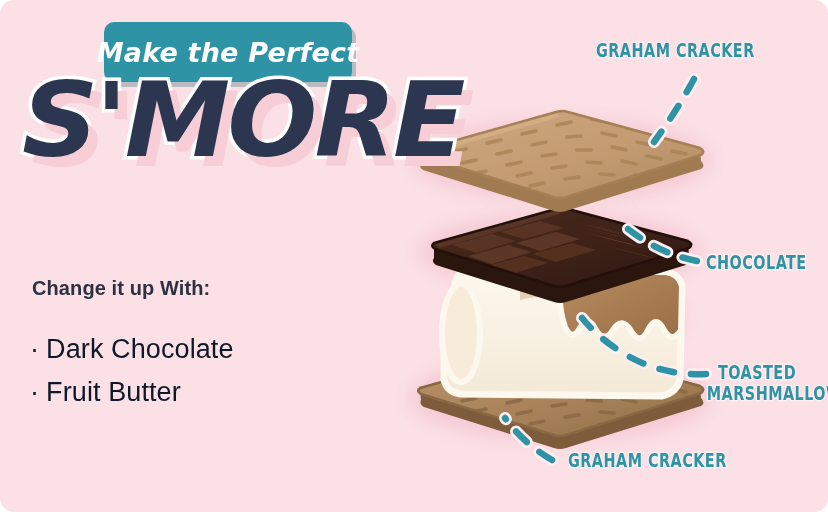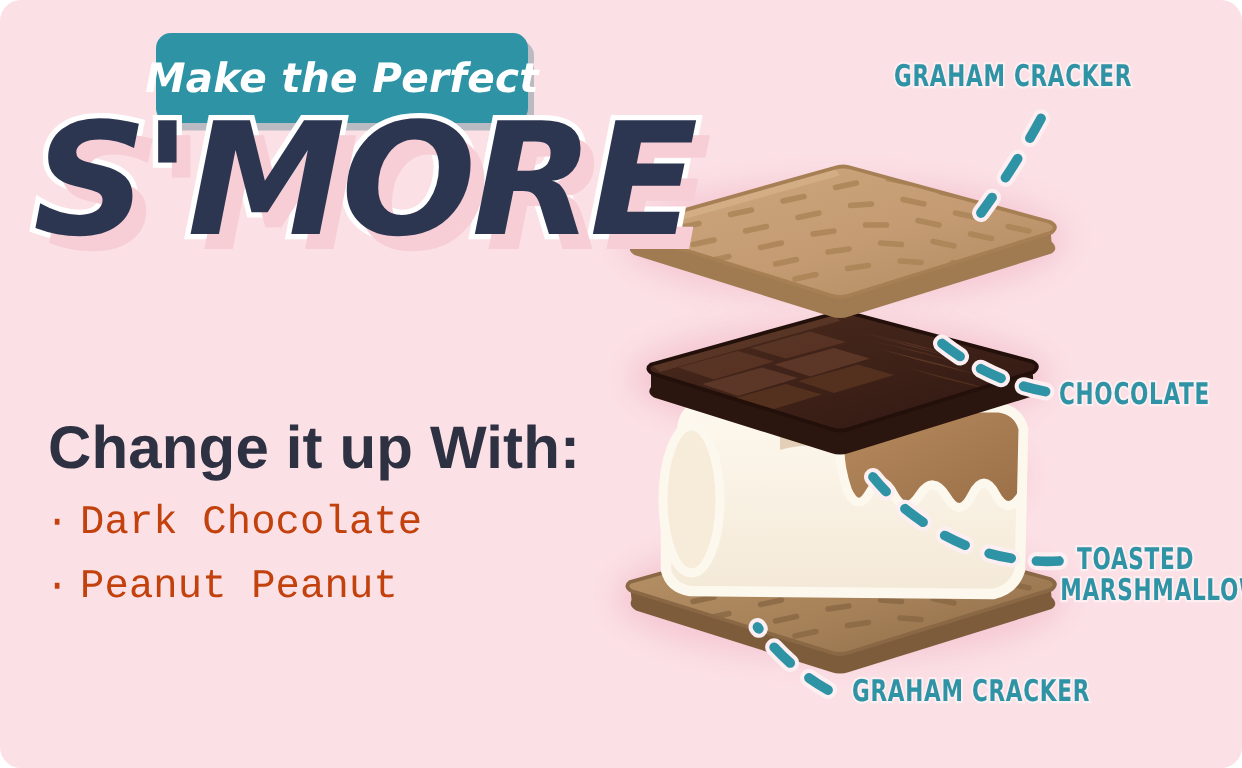--- a/index.html
+++ b/index.html
@@ -43,36 +43,35 @@
     white-space:nowrap;
     -webkit-text-stroke:7px #ffffff;
     paint-order:stroke fill;
     text-shadow:9px 10px 0 #f7cdd6;
     transform:scaleX(1.02);
     transform-origin:left top;
   }
 
   #change-head{
     position:absolute;left:32px;top:277px;
-    font-size:40px;font-weight:bold;
+    font-size:20px;font-weight:bold;
     color:#2d3142;
     letter-spacing:.1px;
     white-space:nowrap;
   }
   #bullet-list{
     position:absolute;left:30px;top:328px;
     margin:0;padding:0;list-style:none;
   }
   #bullet-list li{
     font-size:27px;
-    color:#c2410c;
+    color:#0f172a;
     line-height:43px;
     white-space:nowrap;
     letter-spacing:.1px;
-    font-family:Liberation Mono, monospace;
   }
   #bullet-list li .dot{margin-right:7px;}
 
   
   #art{position:absolute;left:0;top:0;width:828px;height:512px;z-index:4;}
 
   
   .callout{
     position:absolute;
     z-index:8;
@@ -332,21 +331,21 @@
 
   <div id="smore-word">S'MORE</div>
 
   <div id="change-head">Change it up With:</div>
 
   <ul id="bullet-list">
     <li>
       <span class="dot">·</span><span>Dark Chocolate</span>
     </li>
     <li>
-      <span class="dot">·</span><span>Peanut Peanut</span>
+      <span class="dot">·</span><span>Fruit Butter</span>
     </li>
   </ul>
 
   <div class="callout" id="callout-top-cracker">GRAHAM CRACKER</div>
 
   <div class="callout" id="callout-chocolate">CHOCOLATE</div>
 
   <div class="callout" id="callout-marshmallow">
     <span class="l1">TOASTED</span>
     <span class="l2">MARSHMALLOW</span>

